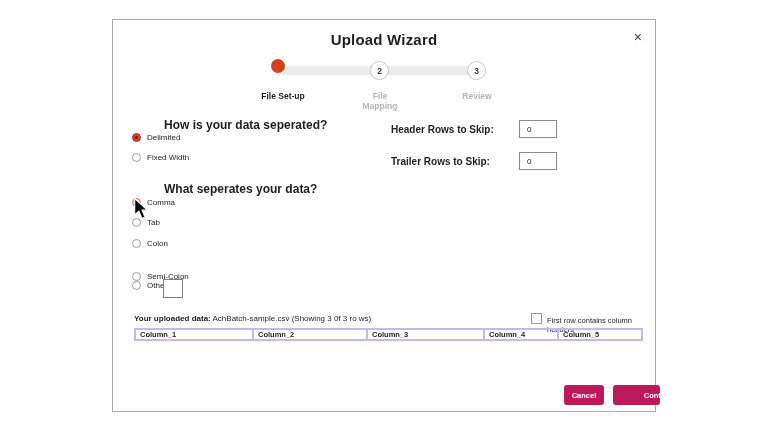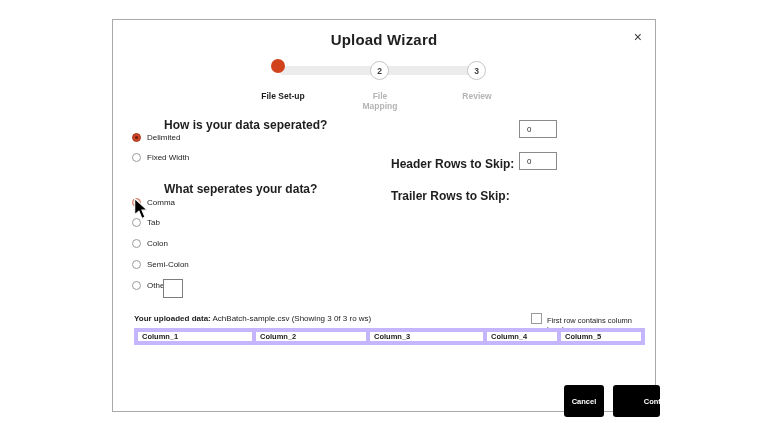--- a/index.html
+++ b/index.html
@@ -37,41 +37,41 @@
   .radio.selected .dot { width:3px; height:3px; border-radius:50%; background:#6f1d0d; }
   .radio.hovered { border-color:#cf6b52; background:#f2d9d0; }
   .radio-label { font-size:8px; color:#232323; }
   .other-box { position:absolute; left:50px; top:259px; width:20px; height:19px;
                border:1px solid #7d7d7d; background:#fff; font-size:8px; padding-left:3px; }
 
   
   .cursor { position:absolute; left:20px; top:178px; width:16px; height:23px; z-index:5; }
 
   
-  .skip-label { position:absolute; left:278px; font-size:12px; font-weight:700; color:#1e1e1e;margin-top:33px; }
+  .skip-label { position:absolute; left:278px; font-size:10px; font-weight:700; color:#1e1e1e; }
   .skip-input { position:absolute; left:406px; width:38px; height:18px; border:1px solid #8a8a8a;
                 font-size:8px; color:#222; padding-left:7px; font-family:"Liberation Sans",sans-serif; }
 
   
   .uploaded-line { position:absolute; left:21px; top:294px; font-size:8px; color:#222; }
   .uploaded-line b { font-weight:700; }
   .checkbox { position:absolute; left:418px; top:293px; width:11px; height:11px;
               border:1px solid #9a9a9a; background:#fff; }
   .checkbox-label { position:absolute; left:434px; top:296px; font-size:7.5px; color:#222; }
 
   table.preview { position:absolute; left:21px; top:308px; width:507px;
                   border-collapse:collapse; table-layout:fixed; }
-  table.preview th, table.preview td { border:4px solid #c4b5fd; height:11px;
+  table.preview th, table.preview td { border:2px solid #c4b5fd; height:11px;
                   font-size:7.5px; text-align:left; padding:0 0 0 4px; color:#2a2a2a;
                   white-space:nowrap; overflow:hidden; }
   table.preview th { font-weight:700; color:#1c1c1c; }
   .c1{width:118px}.c2{width:114px}.c3{width:117px}.c4{width:74px}.c5{width:84px}
 
   
-  .btn { position:absolute; top:365px; height:32px; background:#000000; border:none; border-radius:3px;
+  .btn { position:absolute; top:365px; height:20px; background:#be185d; border:none; border-radius:3px;
          color:#ffffff; font-size:7.5px; font-weight:700; font-family:"Liberation Sans",sans-serif;
          display:flex; align-items:center; justify-content:center; cursor:pointer; }
   .btn-cancel { left:451px; width:40px; }
   .btn-continue { left:500px; width:42px;padding-left:47px; }
 </style>
 </head>
 <body>
 
 <div class="stage">
   <div class="dialog">
@@ -107,21 +107,21 @@
       <span class="radio-label">Comma</span>
     </div>
     <div class="radio-row" style="top:198px">
       <span class="radio"></span>
       <span class="radio-label">Tab</span>
     </div>
     <div class="radio-row" style="top:219px">
       <span class="radio"></span>
       <span class="radio-label">Colon</span>
     </div>
-    <div class="radio-row" style="top:240px">
+    <div class="radio-row" style="top:252px">
       <span class="radio"></span>
       <span class="radio-label">Semi-Colon</span>
     </div>
     <div class="radio-row" style="top:261px">
       <span class="radio"></span>
       <span class="radio-label">Other</span>
     </div>
     <input class="other-box" value="" style="">
 
     <svg class="cursor" viewBox="0 0 14 22">

